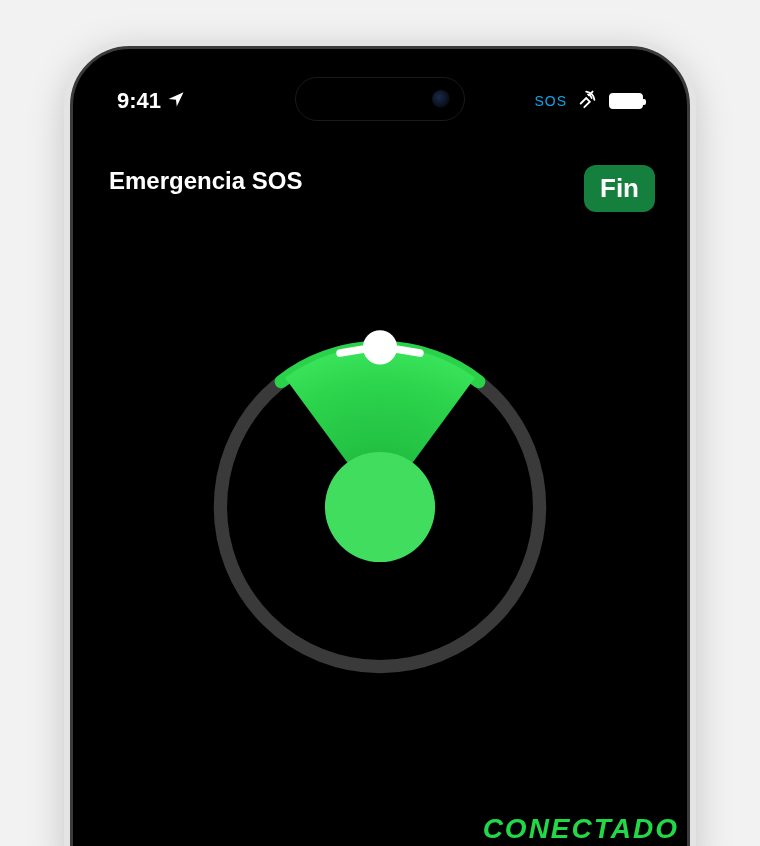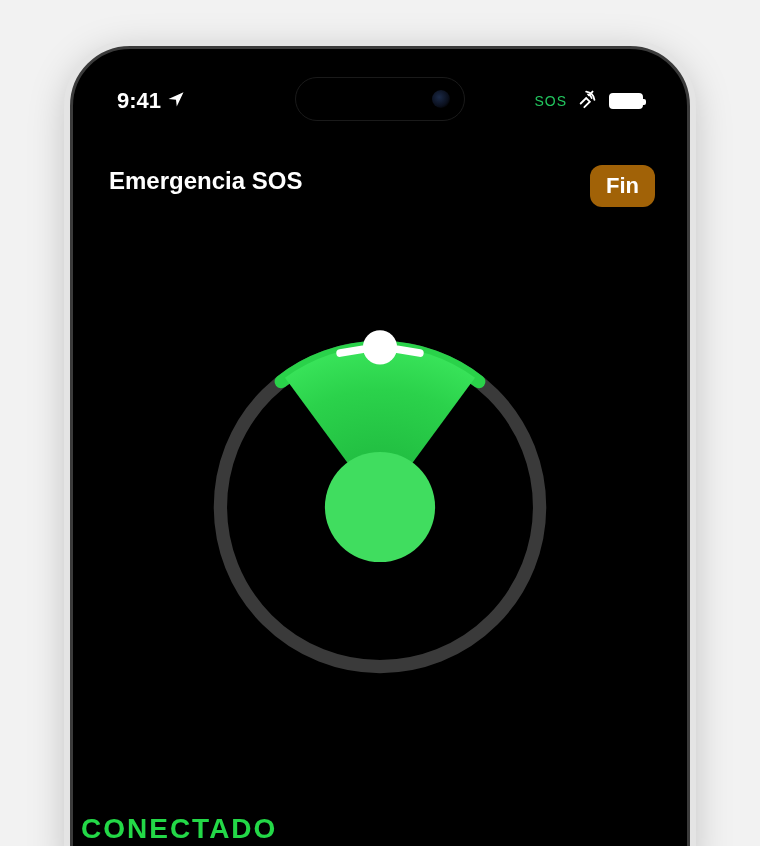--- a/index.html
+++ b/index.html
@@ -67,21 +67,21 @@
       justify-content: space-between;
       align-items: center;
       padding: 0 36px;
       color: #fff;
       font-weight: 600;
       font-size: 22px;
       z-index: 3;
     }
     .status-left { display: flex; align-items: center; gap: 6px; }
     .status-right { display: flex; align-items: center; gap: 10px; }
-    .sos-text { font-size: 14px; letter-spacing: 1px; color: #22c55e; font-weight: 500; margin-left: 28px; }
+    .sos-text { font-size: 14px; letter-spacing: 1px; color: #0ea5e9; font-weight: 500; margin-left: 28px; }
     .battery {
       width: 34px; height: 16px;
       border: 2px solid #fff;
       border-radius: 4px;
       position: relative;
       background: #fff;
     }
     .battery::after {
       content: "";
       position: absolute;
@@ -103,23 +103,23 @@
     }
     .header-title {
       color: #fff;
       font-size: 24px;
       font-weight: 600;
     }
     .end-button {
       position: absolute;
       right: 24px;
       top: -2px;
-      background: #a16207;
+      background: #15803d;
       color: #fff;
-      font-size: 22px;
+      font-size: 26px;
       font-weight: 600;
       border: none;
       border-radius: 12px;
       padding: 8px 16px;
       cursor: pointer;
     }
 
     
     .radar-wrap {
       position: absolute;
@@ -129,25 +129,26 @@
       width: 380px;
       height: 380px;
     }
     .radar-wrap svg { width: 100%; height: 100%; display: block; }
 
     
     .status-text {
       position: absolute;
       bottom: 10px;
       left: 0; right: 0;
-      text-align: left;
+      text-align: right;
       color: #23d847;
       font-size: 28px;
       font-weight: 600;
       letter-spacing: 2px;
+      font-style: italic;
     }
   </style>
 </head>
 <body>
 
 <div class="phone-frame">
 
   <div class="phone-inner">
 
     <div class="island">

